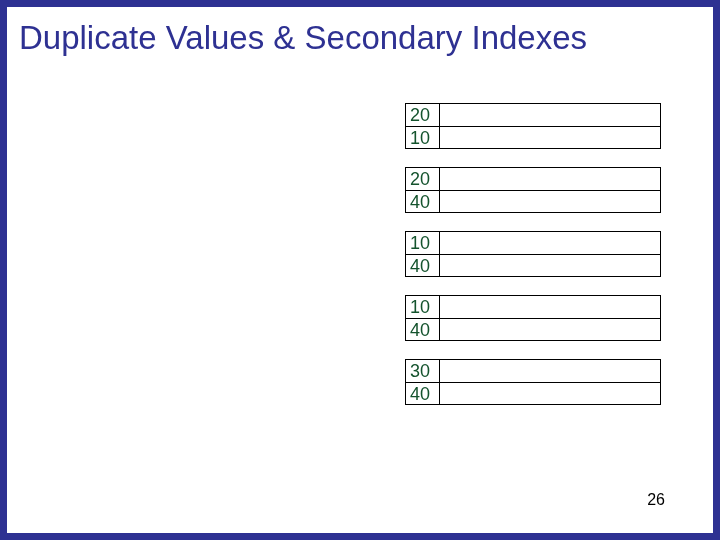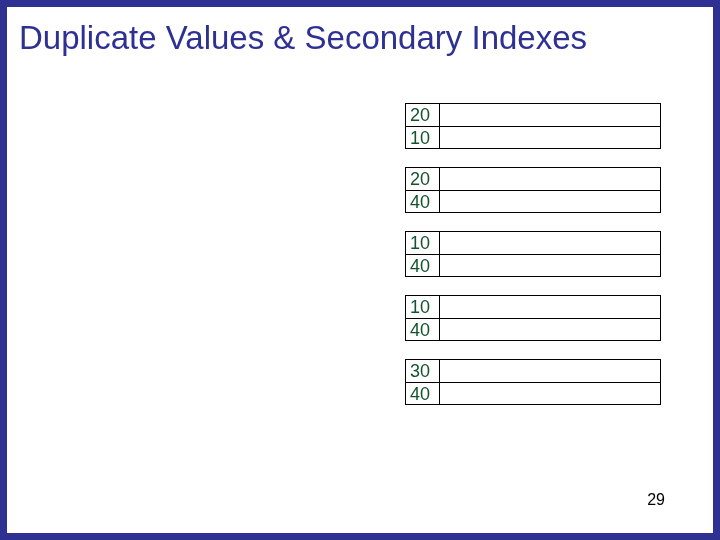--- a/index.html
+++ b/index.html
@@ -118,14 +118,14 @@
         <div class="rest"></div>
       </div>
       <div class="row">
         <div class="key">40</div>
         <div class="rest"></div>
       </div>
     </div>
 
   </div>
 
-  <div class="pagenum">29</div>
+  <div class="pagenum">26</div>
 </div>
 
 </body></html>

